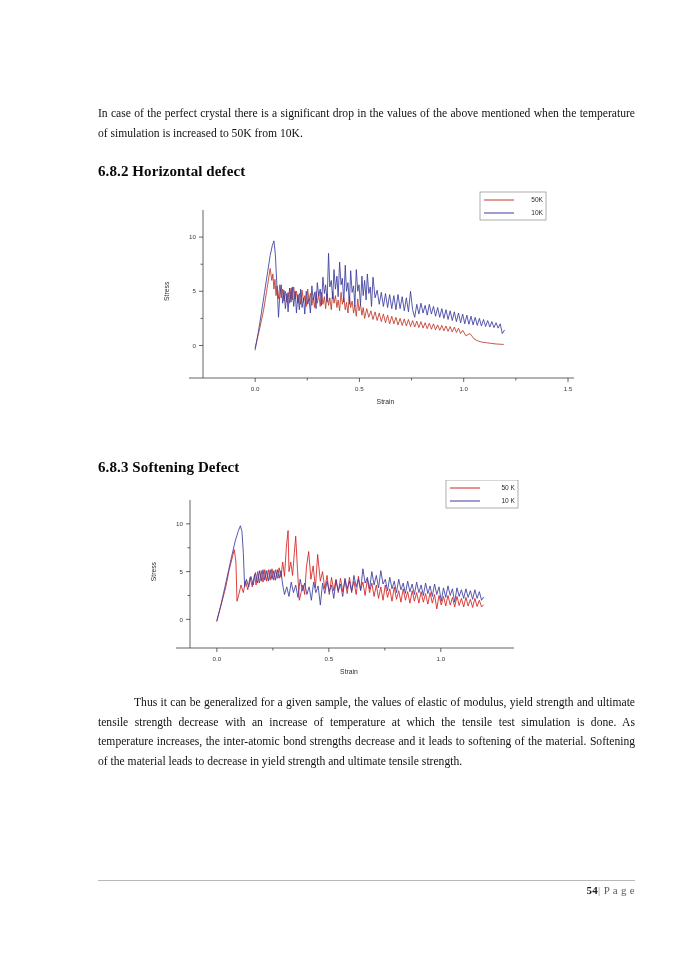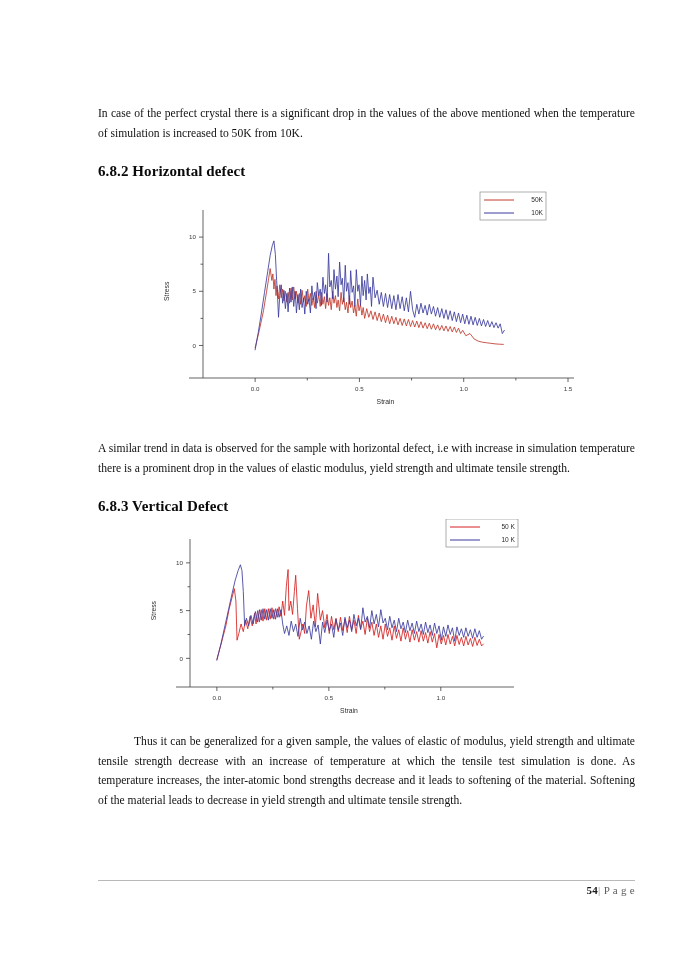--- a/index.html
+++ b/index.html
@@ -153,25 +153,24 @@
             <line x1="386" y1="12" x2="416" y2="12" stroke="#c0392b" stroke-width="1"></line>
             <text x="445" y="14.4" text-anchor="end" class="legend-label">50K</text>
             <line x1="386" y1="25" x2="416" y2="25" stroke="#3b3b9e" stroke-width="1"></line>
             <text x="445" y="27.4" text-anchor="end" class="legend-label">10K</text>
           </g>
         </svg>
     </div>
 
     <div style="height:16px"></div>
 
-    <p class="body-text">A similar trend in data is observed for the sample with horizontal defect, i.e with increase in simulation temperature there is a prominent drop in the values of elastic modulus, yield strength and ultimate tensile strength.</p>
 
     <div class="block-gap-md"></div>
 
-    <h3 class="heading">6.8.3 Vertical Defect</h3>
+    <h3 class="heading">6.8.3 Softening Defect</h3>
 
     <div style="height:4px"></div>
 
     <div class="figure">
       <svg id="chart-1" width="537" height="205" viewBox="0 0 537 205">
           <line x1="92" y1="20" x2="92" y2="168" class="axis-line"></line>
           <line x1="78" y1="168" x2="416" y2="168" class="axis-line"></line>
           <line x1="88" y1="139.3548387096774" x2="92" y2="139.3548387096774" class="tick-mark"></line>
           <text x="85" y="141.5548387096774" text-anchor="end" class="axis-tick">0</text>
           <line x1="88" y1="91.61290322580645" x2="92" y2="91.61290322580645" class="tick-mark"></line>

